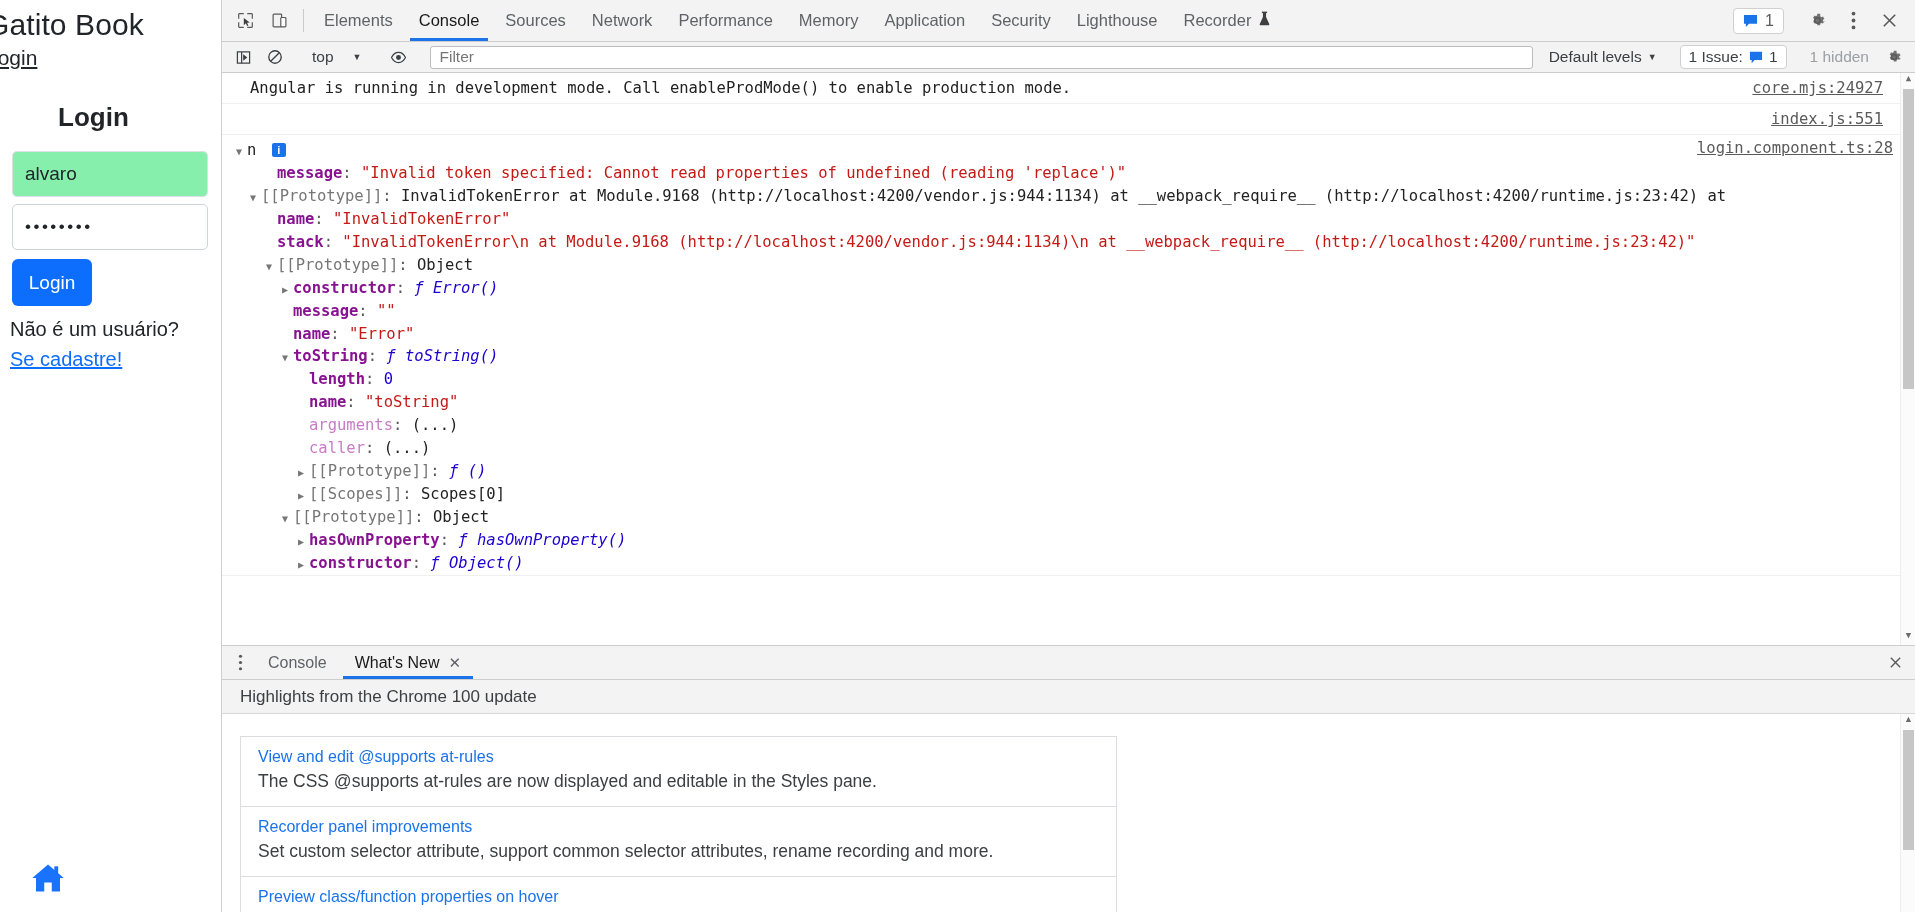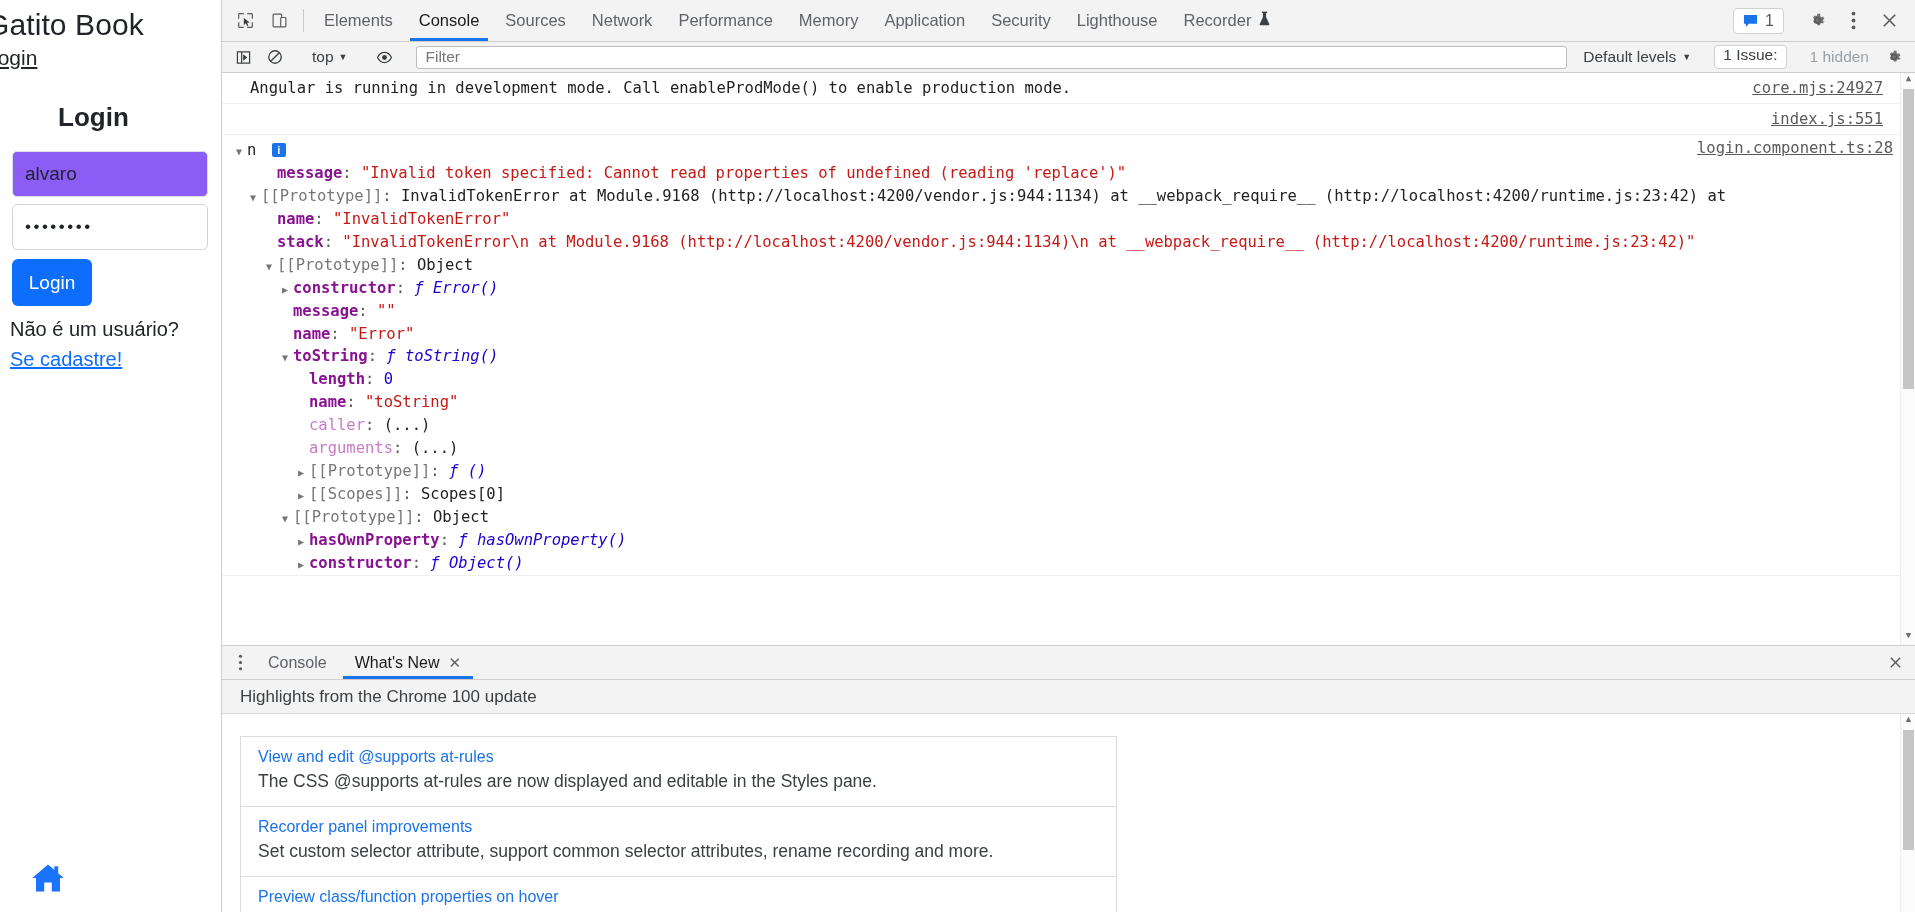--- a/index.html
+++ b/index.html
@@ -30,21 +30,21 @@
   .login-title {
     font-size: 26px; font-weight: bold; color: #212529;
     text-align: center; margin: 22px 0 18px 0; padding-right: 34px;
   }
   .field {
     height: 46px; margin: 0 12px 0 12px; width: 196px;
     border: 1px solid #ced4da; border-radius: 5px;
     display: flex; align-items: center; padding: 0 12px;
     font-size: 19px; color: #212529; background: #fff;
   }
-  .field.autofill { background: #8b5cf6; border-color: #dcdfe3; }
+  .field.autofill { background: #86efac; border-color: #dcdfe3; }
   .field.pw { margin-top: 7px; letter-spacing: 2.5px; font-size: 17px; }
   .login-btn {
     margin: 9px 0 0 12px; width: 80px; height: 47px;
     background: #0d6efd; color: #fff; border: none; border-radius: 6px;
     font-size: 19px; font-family: inherit; cursor: pointer; text-align: center;
   }
   .signup-text {
     font-size: 20px; color: #212529; line-height: 1.50;
     margin: 8px 0 0 10px; width: 176px;
   }
@@ -86,35 +86,34 @@
   }
   .icon-btn { width: 36px; height: 30px; display:flex; align-items:center; justify-content:center; cursor:pointer; }
 
   
   .filterbar {
     height: 31px; min-height: 31px; display: flex; align-items: center;
     background: #f3f3f3; border-bottom: 1px solid #cdcdcd; padding-left: 6px; gap: 2px;
   }
   .fbtn { width: 30px; height: 26px; display:flex; align-items:center; justify-content:center; cursor:pointer; }
   .ctxsel {
-    display: flex; align-items: center; gap: 5px; font-size: 15.5px;
+    display: flex; align-items: center; gap: 19px; font-size: 15.5px;
     color: #3c4043; padding: 0 7px; cursor: pointer; height: 24px;
   }
   .filter-input {
     flex: 1; height: 23px; margin: 0 6px; border: 1px solid #bdbdbd;
     border-radius: 3px; background: #fff; font-size: 15.5px; color: #5a5a5a;
     padding: 0 8px; font-family: inherit; min-width: 40px;
   }
   .filter-input::placeholder { color: #767676; }
   .levels { display:flex; align-items:center; gap:6px; font-size:15.5px; color:#3c4043; padding:0 8px; cursor:pointer; white-space: nowrap;}
   .issue-chip {
     display:flex; align-items:center; gap:6px; border:1px solid #d0d0d0; border-radius:4px;
     background:#fff; height:24px; padding:0 8px; font-size:15.5px; color:#3c4043; cursor:pointer;
     white-space: nowrap;
-    flex-direction: column;
   }
   .hidden-lbl { font-size: 15.5px; color: #9aa0a6; padding: 0 8px; white-space: nowrap; }
 
   
   .console-body {
     flex: 1; background: #fff; overflow: hidden; position: relative;
     font-family: "DejaVu Sans Mono", monospace; font-size: 15.5px;
     min-height: 0;
   }
   .cmsg {
@@ -376,22 +375,22 @@
             <div class="trow" style="padding-left: 28px;"><span class="arrow d"></span><span class="k-plain">[[Prototype]]</span><span>: </span><span class="v-obj">InvalidTokenError at Module.9168 (http://localhost:4200/vendor.js:944:1134) at __webpack_require__ (http://localhost:4200/runtime.js:23:42) at </span></div>
             <div class="trow" style="padding-left: 44px;"><span class="arrow"></span><span class="k-prop">name</span><span>: </span><span class="v-str">"InvalidTokenError"</span></div>
             <div class="trow" style="padding-left: 44px;"><span class="arrow"></span><span class="k-prop">stack</span><span>: </span><span class="v-str">"InvalidTokenError\n    at Module.9168 (http://localhost:4200/vendor.js:944:1134)\n    at __webpack_require__ (http://localhost:4200/runtime.js:23:42)"</span></div>
             <div class="trow" style="padding-left: 44px;"><span class="arrow d"></span><span class="k-plain">[[Prototype]]</span><span>: </span><span class="v-obj">Object</span></div>
             <div class="trow" style="padding-left: 60px;"><span class="arrow r"></span><span class="k-prop">constructor</span><span>: </span><span class="v-fn">ƒ Error()</span></div>
             <div class="trow" style="padding-left: 60px;"><span class="arrow"></span><span class="k-prop">message</span><span>: </span><span class="v-str">""</span></div>
             <div class="trow" style="padding-left: 60px;"><span class="arrow"></span><span class="k-prop">name</span><span>: </span><span class="v-str">"Error"</span></div>
             <div class="trow" style="padding-left: 60px;"><span class="arrow d"></span><span class="k-prop">toString</span><span>: </span><span class="v-fn">ƒ toString()</span></div>
             <div class="trow" style="padding-left: 76px;"><span class="arrow"></span><span class="k-prop">length</span><span>: </span><span class="v-num">0</span></div>
             <div class="trow" style="padding-left: 76px;"><span class="arrow"></span><span class="k-prop">name</span><span>: </span><span class="v-str">"toString"</span></div>
+            <div class="trow" style="padding-left: 76px;"><span class="arrow"></span><span class="k-dim">arguments</span><span>: </span><span class="v-obj">(...)</span></div>
             <div class="trow" style="padding-left: 76px;"><span class="arrow"></span><span class="k-dim">caller</span><span>: </span><span class="v-obj">(...)</span></div>
-            <div class="trow" style="padding-left: 76px;"><span class="arrow"></span><span class="k-dim">arguments</span><span>: </span><span class="v-obj">(...)</span></div>
             <div class="trow" style="padding-left: 76px;"><span class="arrow r"></span><span class="k-plain">[[Prototype]]</span><span>: </span><span class="v-fn">ƒ ()</span></div>
             <div class="trow" style="padding-left: 76px;"><span class="arrow r"></span><span class="k-plain">[[Scopes]]</span><span>: </span><span class="v-obj">Scopes[0]</span></div>
             <div class="trow" style="padding-left: 60px;"><span class="arrow d"></span><span class="k-plain">[[Prototype]]</span><span>: </span><span class="v-obj">Object</span></div>
             <div class="trow" style="padding-left: 76px;"><span class="arrow r"></span><span class="k-prop">hasOwnProperty</span><span>: </span><span class="v-fn">ƒ hasOwnProperty()</span></div>
             <div class="trow" style="padding-left: 76px;"><span class="arrow r"></span><span class="k-prop">constructor</span><span>: </span><span class="v-fn">ƒ Object()</span></div>
           </div>
       </div>
 
       <div class="cscroll">
         <div class="up">▲</div>

